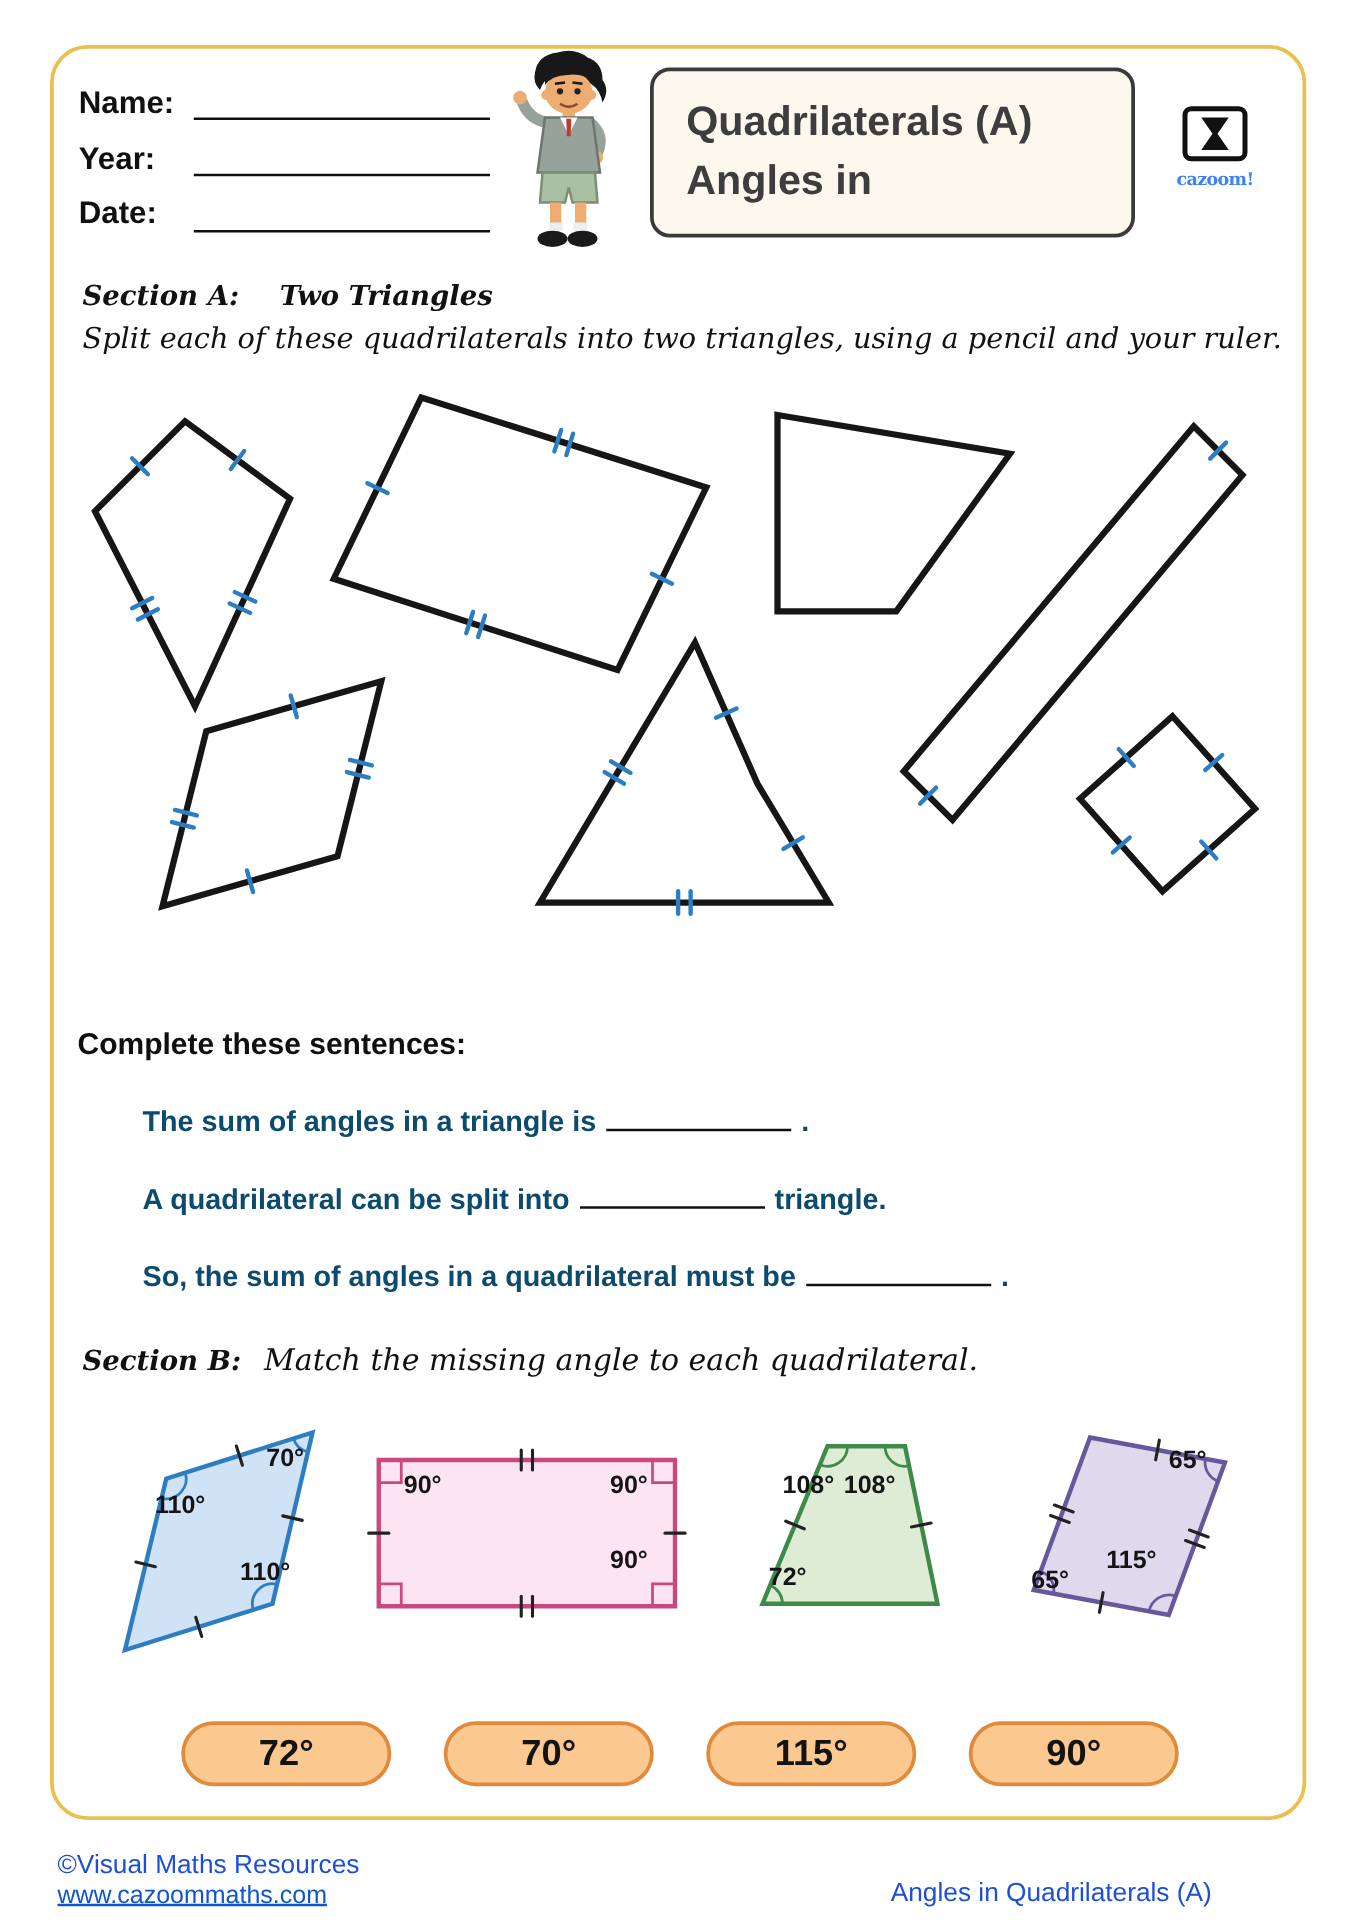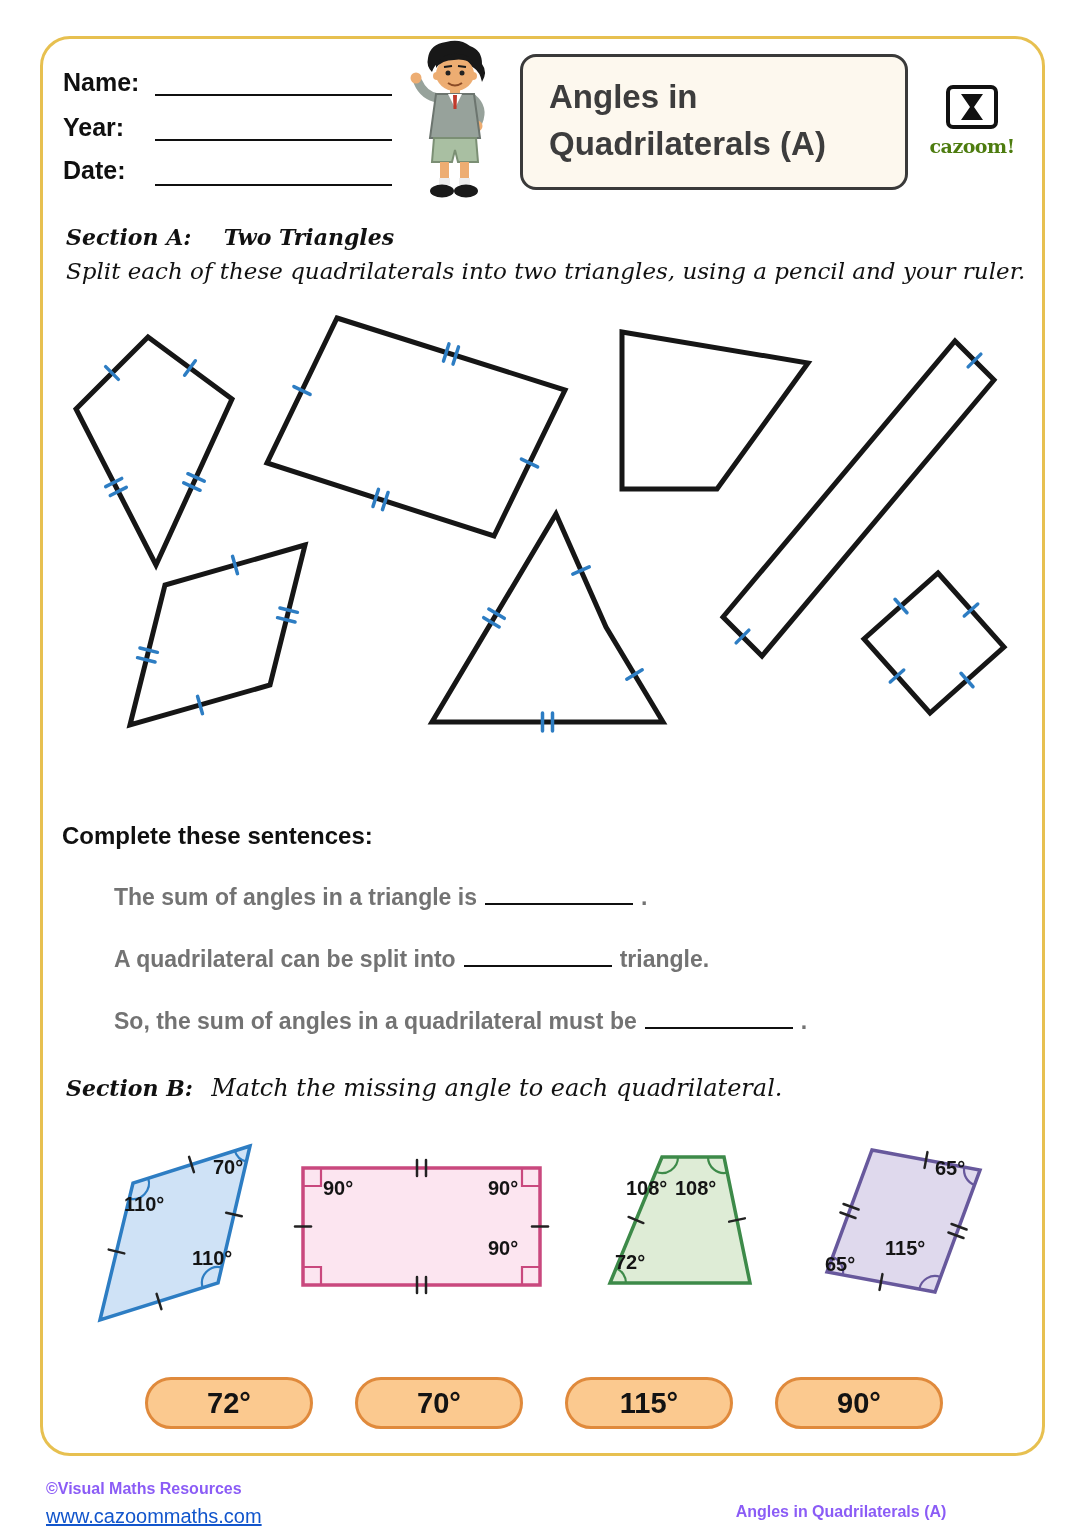--- a/index.html
+++ b/index.html
@@ -4,29 +4,29 @@
 <style>
   html,body{margin:0;padding:0;background:#ffffff;}
   body{width:1083px;height:1536px;font-family:"Liberation Sans",sans-serif;color:#141414;position:relative;overflow:hidden;}
   .abs{position:absolute;}
   .page-border{left:40px;top:36px;width:1005px;height:1420px;border:3px solid var(--page_border,#e7c050);border-radius:30px;box-sizing:border-box;}
   .field-label{font-size:25px;font-weight:bold;color:#101010;}
   .field-line{border-bottom:2px solid #101010;height:0;}
   .title-box{left:520px;top:54px;width:388px;height:136px;border:3px solid var(--title_box_border,#3a3a3a);border-radius:16px;background:var(--title_box_bg,#fdf8ee);box-sizing:border-box;padding:16px 0 0 26px;}
   .title-box div{font-size:33px;line-height:47px;font-weight:bold;color:#3d3d3d;}
   .logo-wrap{left:926px;top:84px;width:92px;text-align:center;}
-  .logo-text{font-family:"DejaVu Serif",serif;font-weight:bold;font-size:19px;color:#4d7c0f;margin-top:1px;letter-spacing:-0.5px;}
+  .logo-text{font-family:"DejaVu Serif",serif;font-weight:bold;font-size:14px;color:#3b82f6;margin-top:1px;letter-spacing:-0.5px;}
   .serif-head{font-family:"DejaVu Serif",serif;font-style:italic;font-weight:bold;font-size:22px;color:#111;}
   .serif-sub{font-family:"DejaVu Serif",serif;font-style:italic;font-size:23px;color:#111;}
   .sent-head{font-size:24px;font-weight:bold;color:#101010;}
-  .sentence{font-size:23px;font-weight:bold;color:#737373;}
+  .sentence{font-size:23px;font-weight:bold;color:#0c4a6e;}
   .blank{display:inline-block;width:148px;border-bottom:2.5px solid #101010;height:18px;margin:0 8px;vertical-align:baseline;}
   .angle{position:absolute;font-size:20px;font-weight:bold;color:#141414;white-space:nowrap;}
   .answer-box{position:absolute;top:1377px;width:168px;height:52px;background:var(--answer_bg,#fbc98f);border:3px solid var(--answer_border,#e08a3c);border-radius:26px;box-sizing:border-box;display:flex;align-items:center;justify-content:center;font-size:29px;font-weight:bold;color:#131313;}
-  .footer-text{font-size:16px;color:#8b5cf6;font-weight:bold;}
+  .footer-text{font-size:21px;color:#1d4ed8;}
   a.footer-link{font-size:20px;color:var(--link_blue,#1155cc);text-decoration:underline;text-align:center;}
   .tickA line{stroke:var(--tick_blue,#2d7dc3);stroke-width:3.5;stroke-linecap:round;}
   .tickB line{stroke:#222222;stroke-width:2.5;stroke-linecap:round;}
 </style>
 </head>
 <body>
 
 <div class="abs page-border"></div>
 
 <div class="abs field-label" style="left:63px;top:68px">Name:</div>
@@ -57,22 +57,22 @@
   <path d="M38 100 L80 100 L82 124 L62 124 L59 112 L56 124 L36 124 Z" fill="#a9bfa2" stroke="#7b8f74" stroke-width="2"></path>
   <rect x="44" y="124" width="9" height="22" fill="#edad72"></rect>
     <rect x="64" y="124" width="9" height="22" fill="#edad72"></rect>
   <rect x="43" y="140" width="11" height="7" fill="#eeeeee"></rect>
     <rect x="63" y="140" width="11" height="7" fill="#eeeeee"></rect>
   <ellipse cx="46" cy="153" rx="12" ry="6.5" fill="#1a1a1a"></ellipse>
     <ellipse cx="70" cy="153" rx="12" ry="6.5" fill="#1a1a1a"></ellipse>
 </svg>
 
 <div class="abs title-box">
+  <div>Quadrilaterals (A)</div>
   <div>Angles in</div>
-  <div>Quadrilaterals (A)</div>
 </div>
 
 <div class="abs logo-wrap">
   <svg width="54" height="46" viewBox="0 0 54 46">
     <rect x="3" y="3" width="48" height="40" rx="5" fill="#ffffff" stroke="#111111" stroke-width="4"></rect>
     <path d="M16 10 H38 L29 23 L38 36 H16 L25 23 Z" fill="#111111"></path>
   </svg>
   <div class="logo-text">cazoom!</div>
 </div>
 

